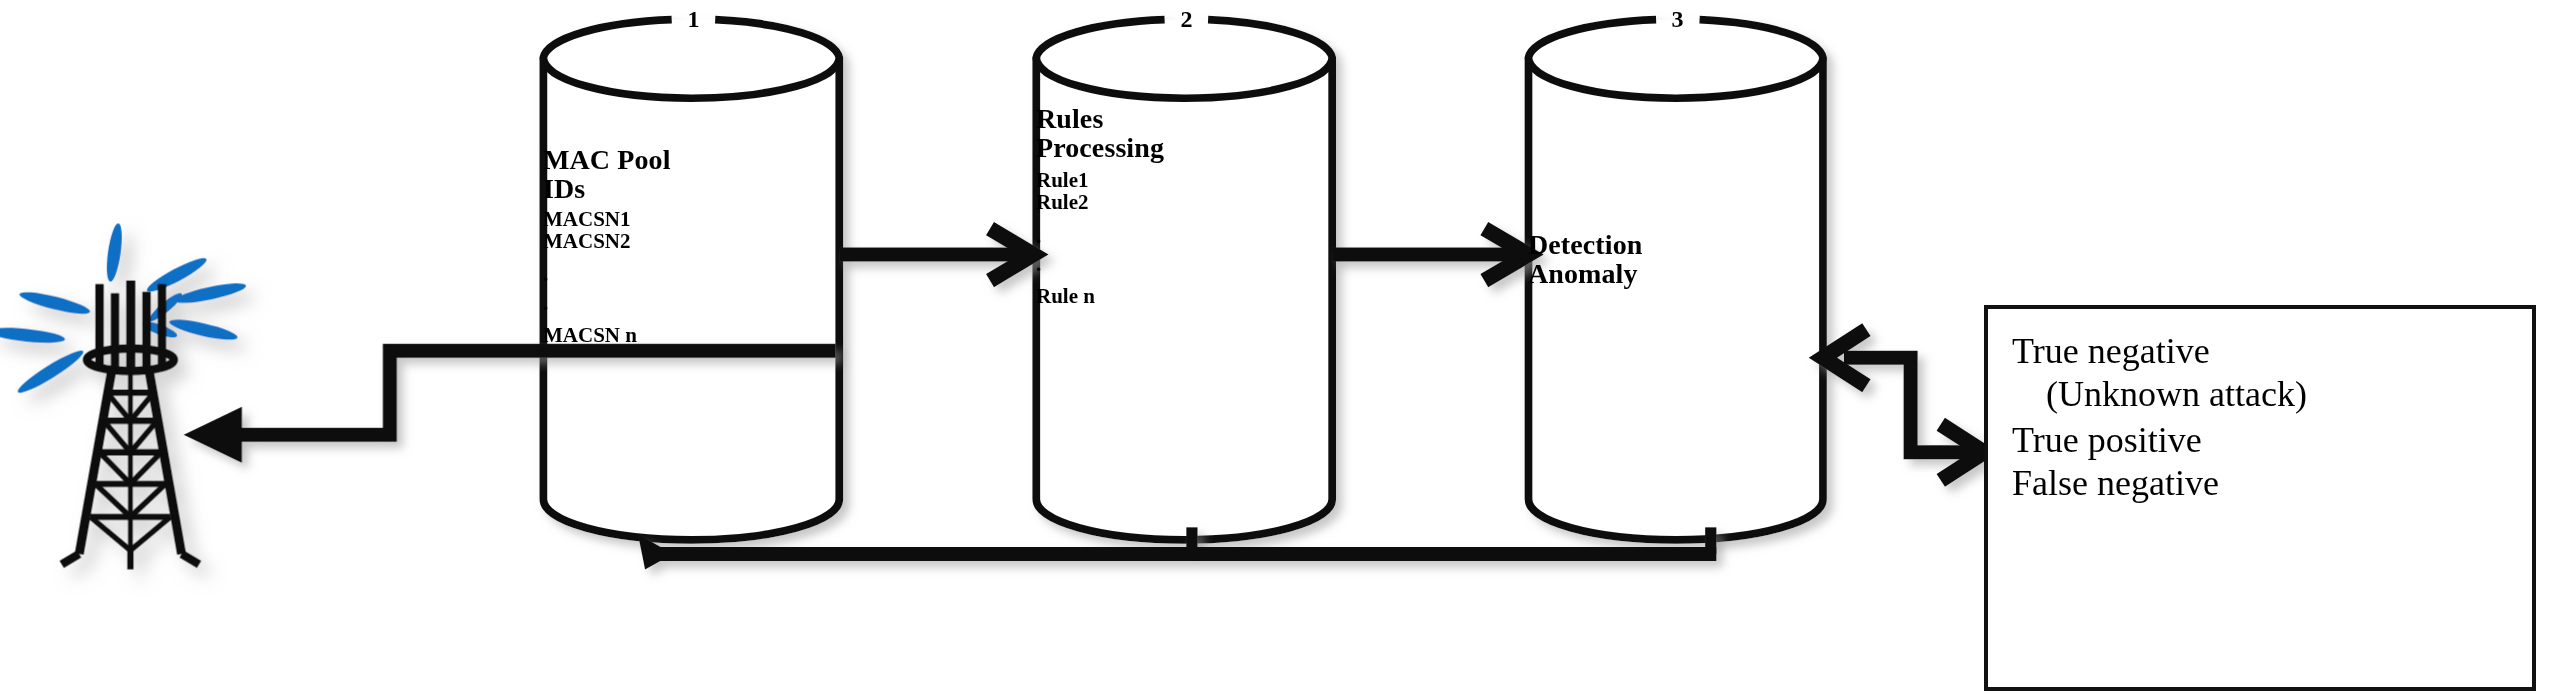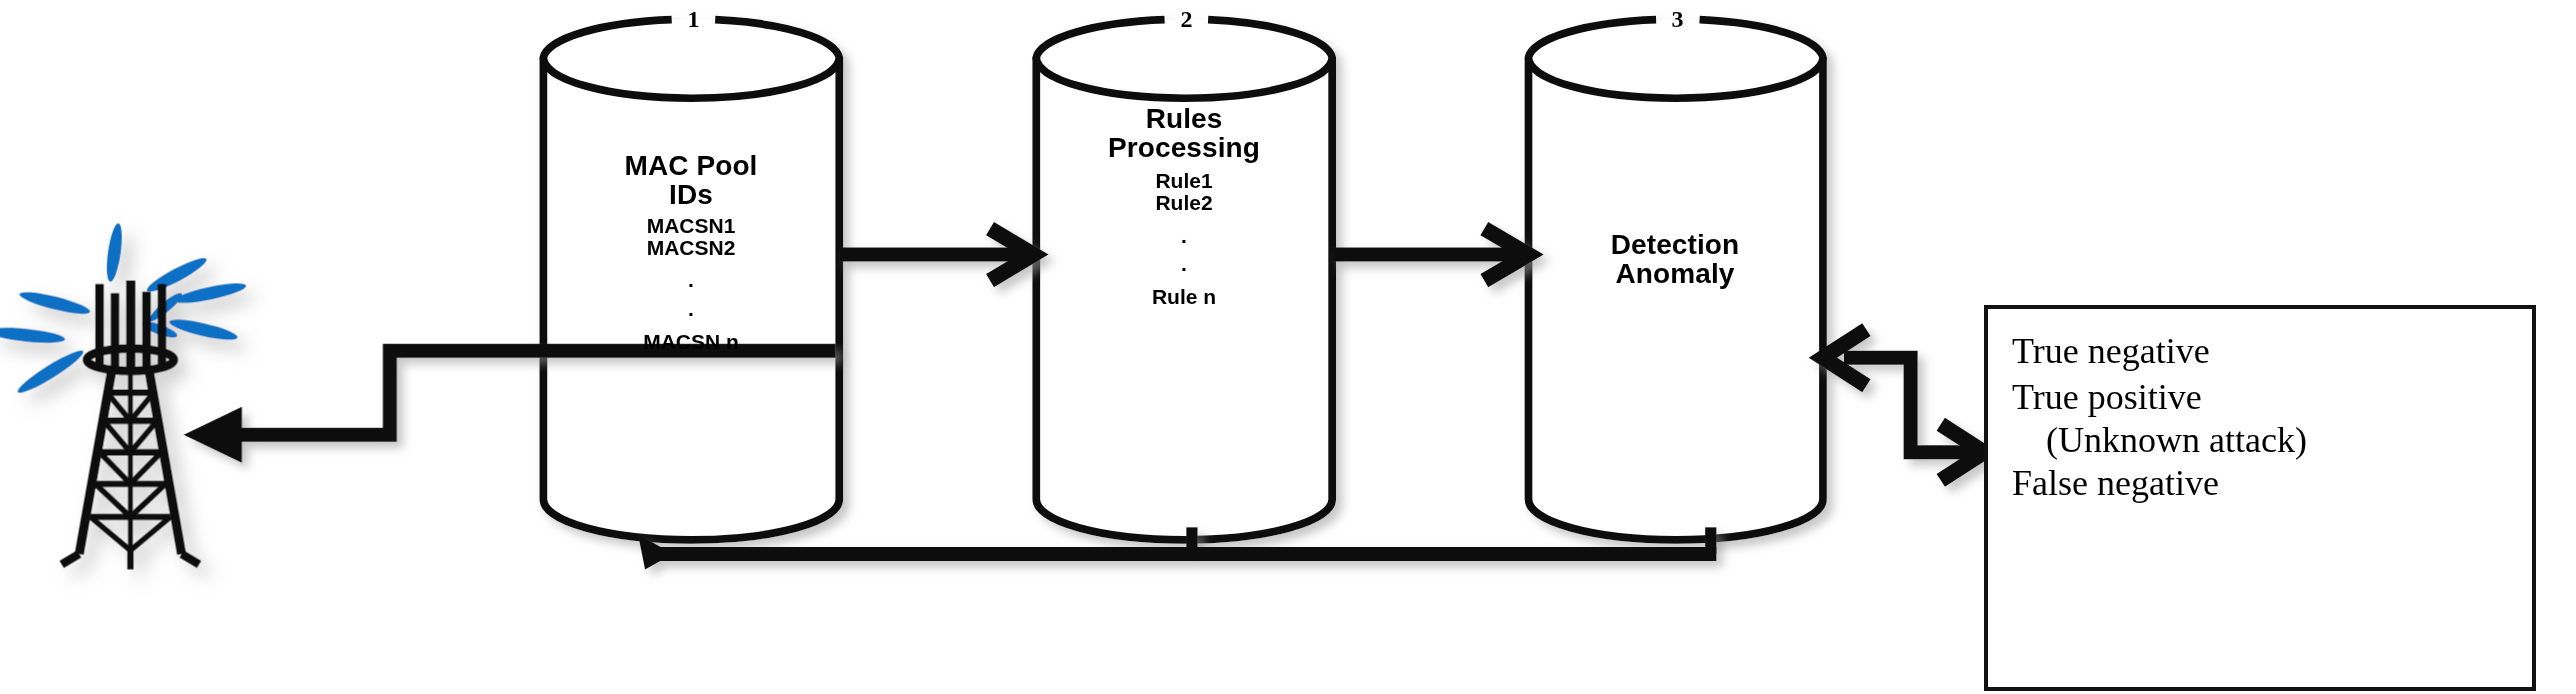--- a/index.html
+++ b/index.html
@@ -1,21 +1,21 @@
 <!DOCTYPE html>
 <html style="font-size:11.2px"><head>
 <meta charset="utf-8">
 <style>
   html,body{margin:0;padding:0;background:#ffffff;}
   #stage{position:relative;width:2576px;height:695px;background:#ffffff;
          font-family:"Liberation Serif", serif; overflow:hidden;}
   svg.layer{position:absolute;left:0;top:0;width:2576px;height:695px;}
 
-  .cyl-text{position:absolute;text-align:center;color:#000;
-            font-family:Liberation Sans, sans-serif;font-weight:bold;
+  .cyl-text{position:absolute;color:#000;
+            font-family:Liberation Serif, serif;font-weight:bold;
             line-height:1.04;pointer-events:none;}
   .cyl-title{font-size:28px;letter-spacing:0.1px;}
   .cyl-sub{font-size:21px;}
   .cyl-dot{font-size:21px;line-height:1.15;}
   .cyl-num{position:absolute;font-family:"Liberation Serif", serif;
            font-weight:bold;font-size:24px;color:#000;text-align:center;}
 
   .resbox{position:absolute;box-sizing:border-box;background:#fff;
           border:4.9px solid #111;}
   .resbox .line{font-family:"Liberation Serif", serif;color:#000;
@@ -134,21 +134,21 @@
       <line x1="935" y1="790" x2="2448" y2="790" stroke="#111" stroke-width="20"></line>
 
       <polygon points="910,762 960,790 920,812" fill="#111"></polygon>
     </g>
   </svg>
 
   <div class="cyl-num" style="left:672px;top:5.6px;width:43px;">1</div>
   <div class="cyl-num" style="left:1165px;top:5.6px;width:43px;">2</div>
   <div class="cyl-num" style="left:1656px;top:5.6px;width:43px;">3</div>
 
-  <div class="cyl-text" style="left:543px;top:151px;width:296px;">
+  <div class="cyl-text" style="left:543px;top:145px;width:296px;">
     <div class="cyl-title">MAC Pool</div>
     <div class="cyl-title">IDs</div>
     <div class="cyl-sub" style="margin-top:5.6px;">MACSN1</div>
     <div class="cyl-sub">MACSN2</div>
     <div class="cyl-dot" style="margin-top:9.8px;">.</div>
     <div class="cyl-dot" style="margin-top:4.2px;">.</div>
     <div class="cyl-sub" style="margin-top:9.8px;">MACSN n</div>
   </div>
 
   <div class="cyl-text" style="left:1036px;top:104px;width:296px;">
@@ -161,19 +161,19 @@
     <div class="cyl-sub" style="margin-top:9.8px;">Rule n</div>
   </div>
 
   <div class="cyl-text" style="left:1528px;top:224px;width:294px;">
     <div class="cyl-title" style="margin-top:5.6px;">Detection</div>
     <div class="cyl-title">Anomaly</div>
   </div>
 
   <div class="resbox" style="left:1984px;top:305px;width:552px;height:386px;padding:24px 0 0 24px;">
     <div class="line res-normal">True negative</div>
+    <div class="line res-indent" style="margin-top:7px;">(Unknown attack)</div>
     <div class="line res-normal" style="margin-top:9.8px;">True positive</div>
-    <div class="line res-indent" style="margin-top:7px;">(Unknown attack)</div>
     <div class="line res-normal" style="margin-top:7px;">False negative</div>
   </div>
 
 </div>
 
 
 </body></html>

